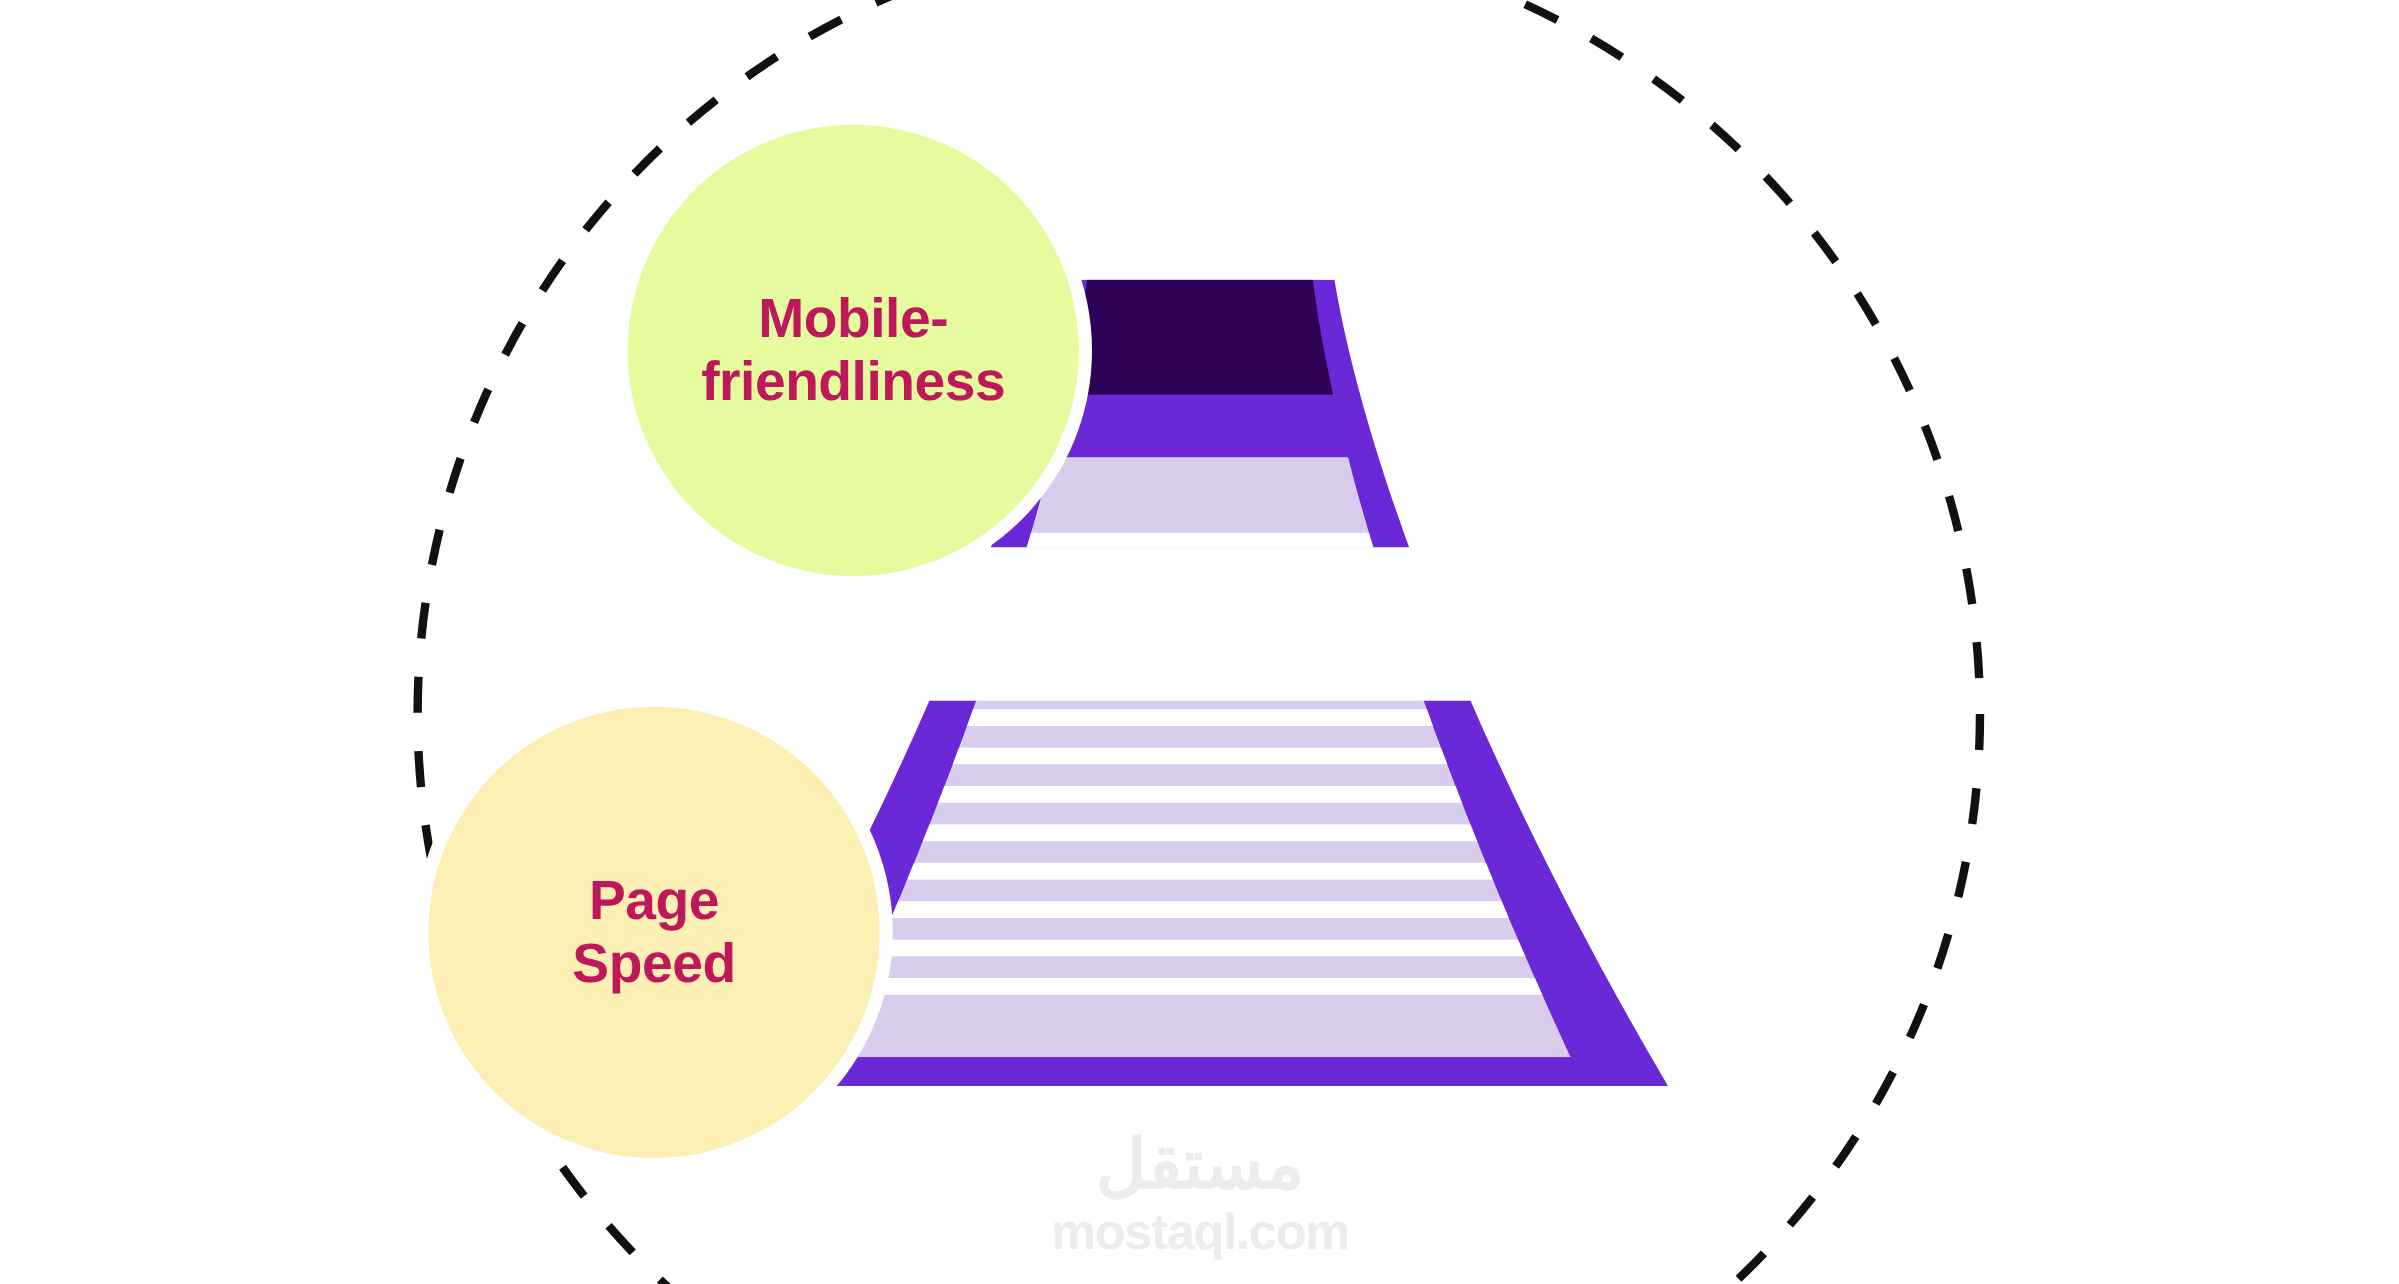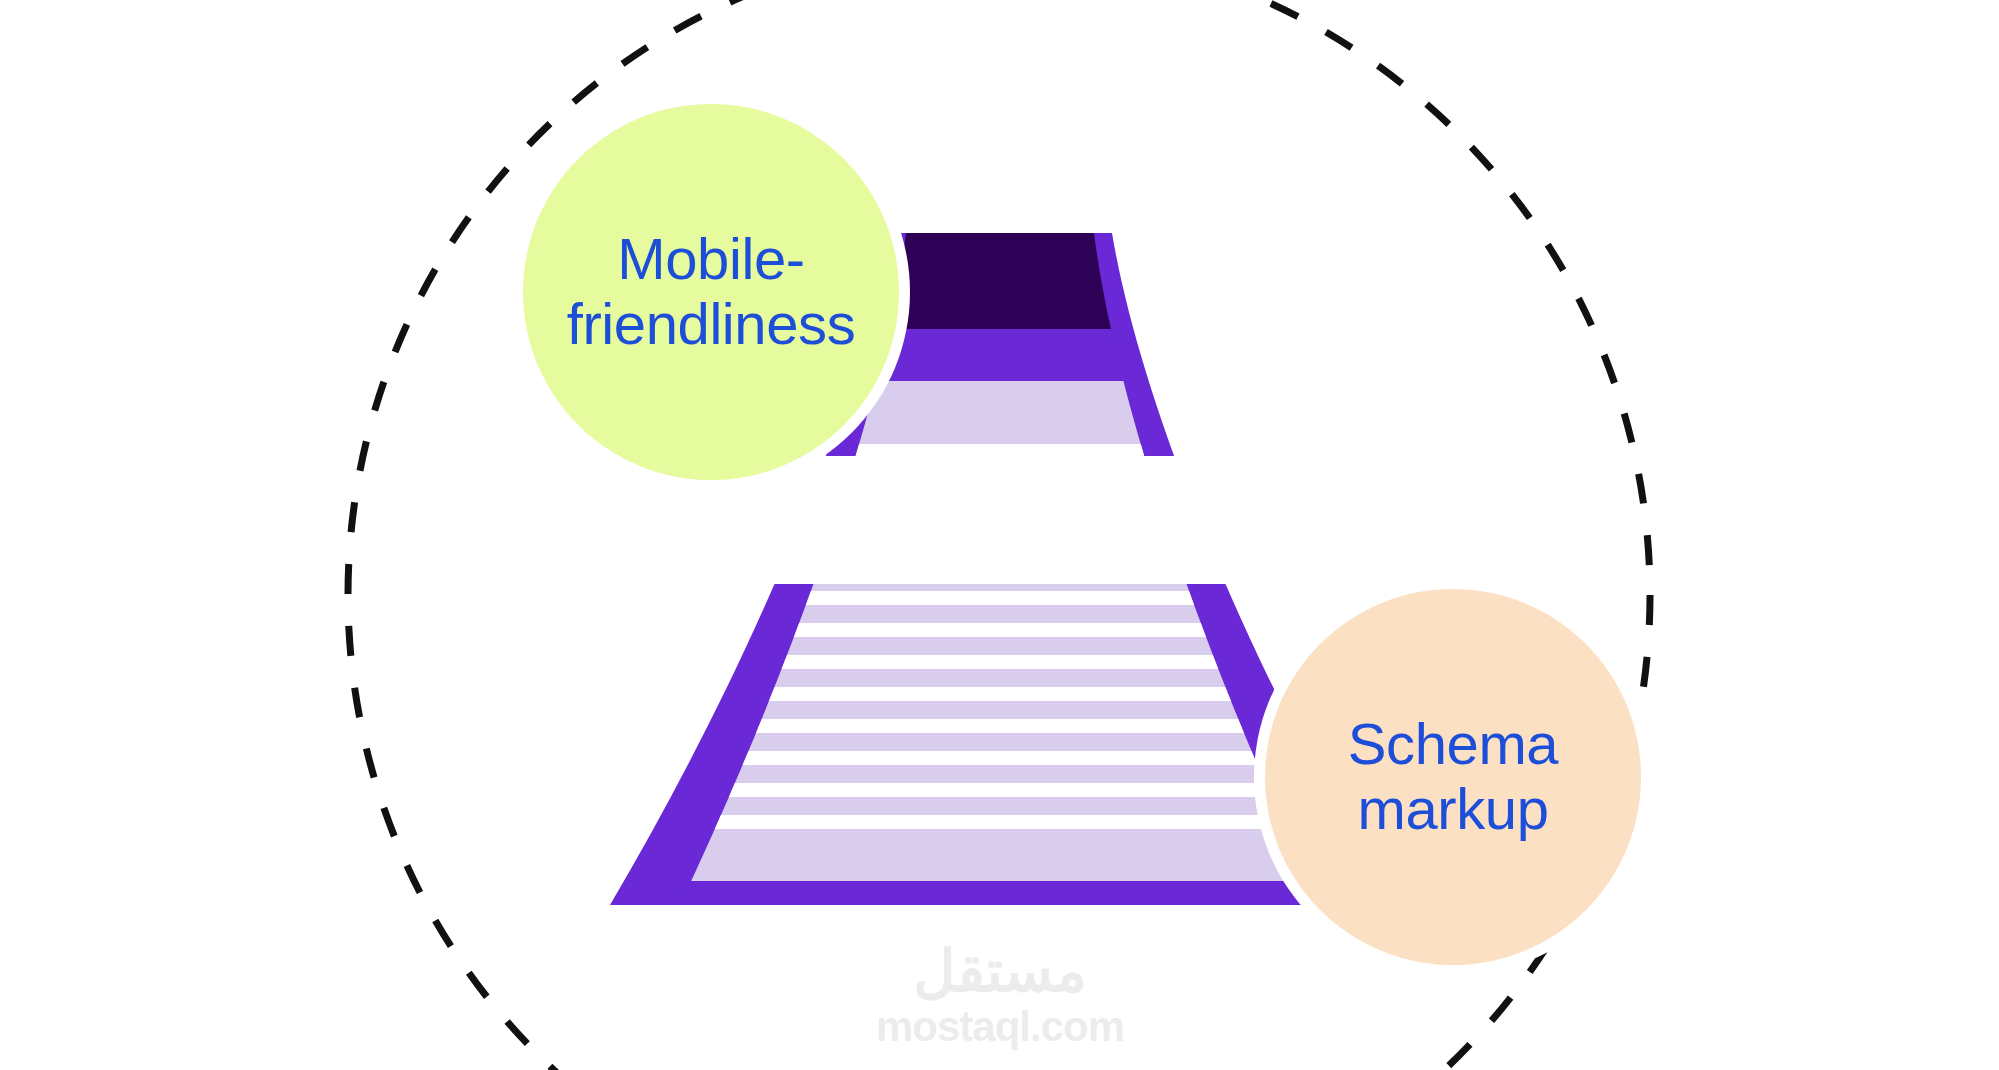--- a/index.html
+++ b/index.html
@@ -31,24 +31,24 @@
     position: absolute;
     border-radius: 50%;
     display: flex;
     align-items: center;
     justify-content: center;
     text-align: center;
     box-sizing: border-box;
     box-shadow: 0 0 0 11px #ffffff;
   }
   .node-label {
-    font-size: 58px;
+    font-size: 46px;
     line-height: 1.12;
-    font-weight: 400;
-    color: #1d4ed8;
+    font-weight: 700;
+    color: #be185d;
     letter-spacing: -0.4px;
     white-space: pre-line;
     padding: 0 14px;
   }
   #node-mobile {
     left: 523px; top: 104px;
     width: 376px; height: 376px;
     background: #E6FA9E;
   }
   #node-ui {
@@ -148,24 +148,24 @@
   <svg class="layer" viewBox="0 0 1999 1070" width="1999" height="1070" xmlns="http://www.w3.org/2000/svg" aria-hidden="true">
     <circle cx="999" cy="595" r="651" fill="none" stroke="#111111" stroke-width="7" stroke-dasharray="30 32" stroke-linecap="butt"></circle>
   </svg>
 
   <div class="node" id="node-mobile">
     <span class="node-label">Mobile-
 friendliness</span>
   </div>
 
 
+  <div class="node" id="node-page">
+    <span class="node-label">Page
+Speed</span>
+  </div>
 
-  <div class="node" id="node-schema">
-    <span class="node-label">Schema
-markup</span>
-  </div>
 
   <div id="watermark">
     <div class="wm-ar">مستقل</div>
     <div class="wm-en">mostaql.com</div>
   </div>
 
 </div>
 
 </body></html>

